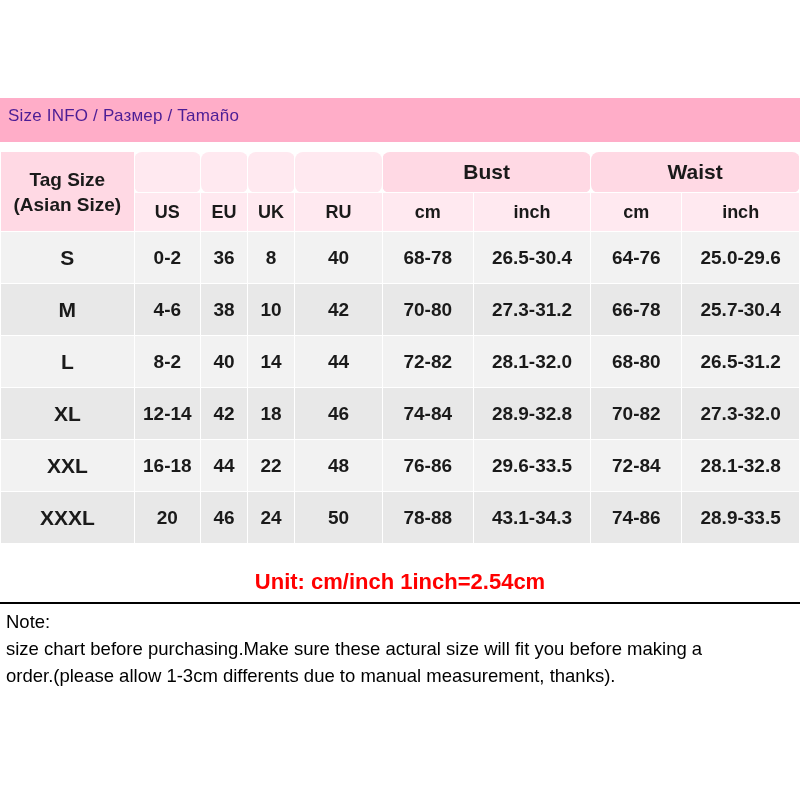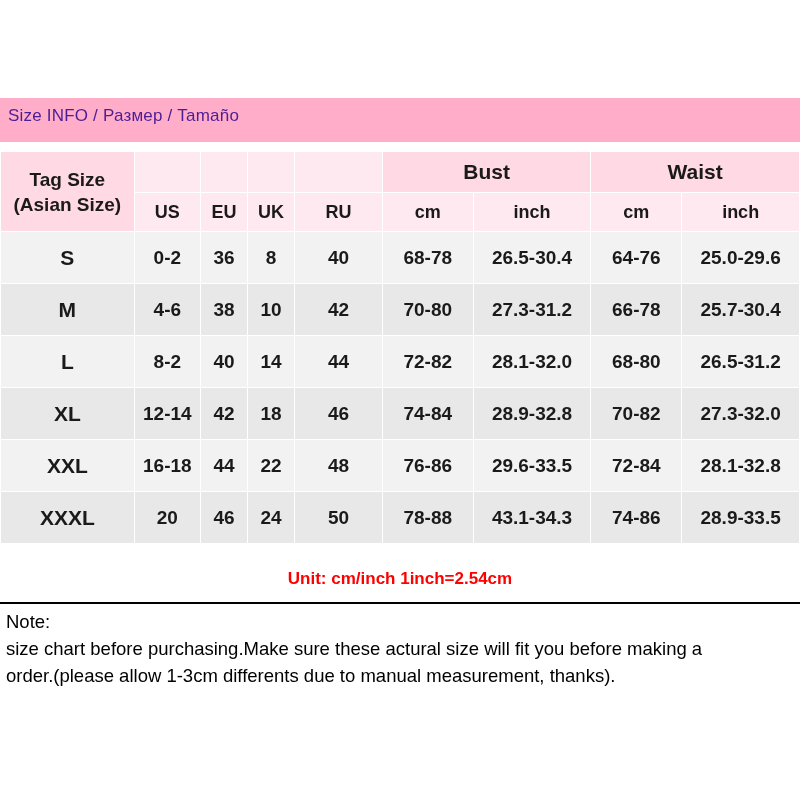--- a/index.html
+++ b/index.html
@@ -76,39 +76,40 @@
   .row-b { background: #e8e8e8; }
 
   .tag-head {
     font-size: 19px;
     line-height: 25px;
     height: 78px;
   }
   .grp-head {
     font-size: 21px;
     height: 40px;
+    border-radius: 8px;
   }
   .sub-head {
     font-size: 18px;
     height: 38px;
   }
   .cell {
     height: 51px;
     font-size: 19px;
   }
   .cell-tag { font-size: 21px; }
 
   
   .unit-line {
     position: absolute;
     left: 0;
     top: 569px;
     width: 800px;
     text-align: center;
-    font-size: 17px;
+    font-size: 22px;
     font-weight: bold;
     color: #ff0000;
   }
   .divider {
     position: absolute;
     left: 0;
     top: 602px;
     width: 800px;
     height: 2px;
     background: #000000;

